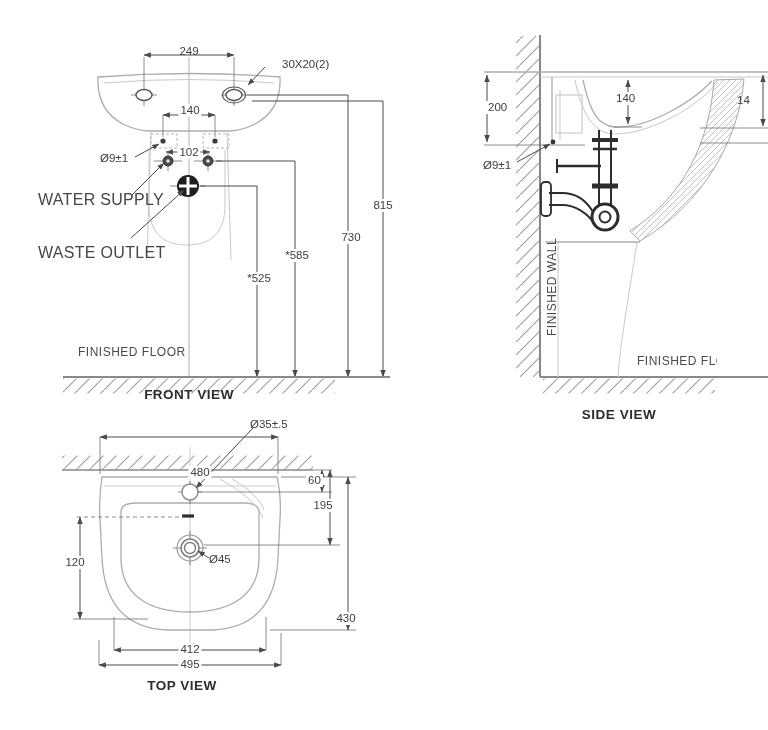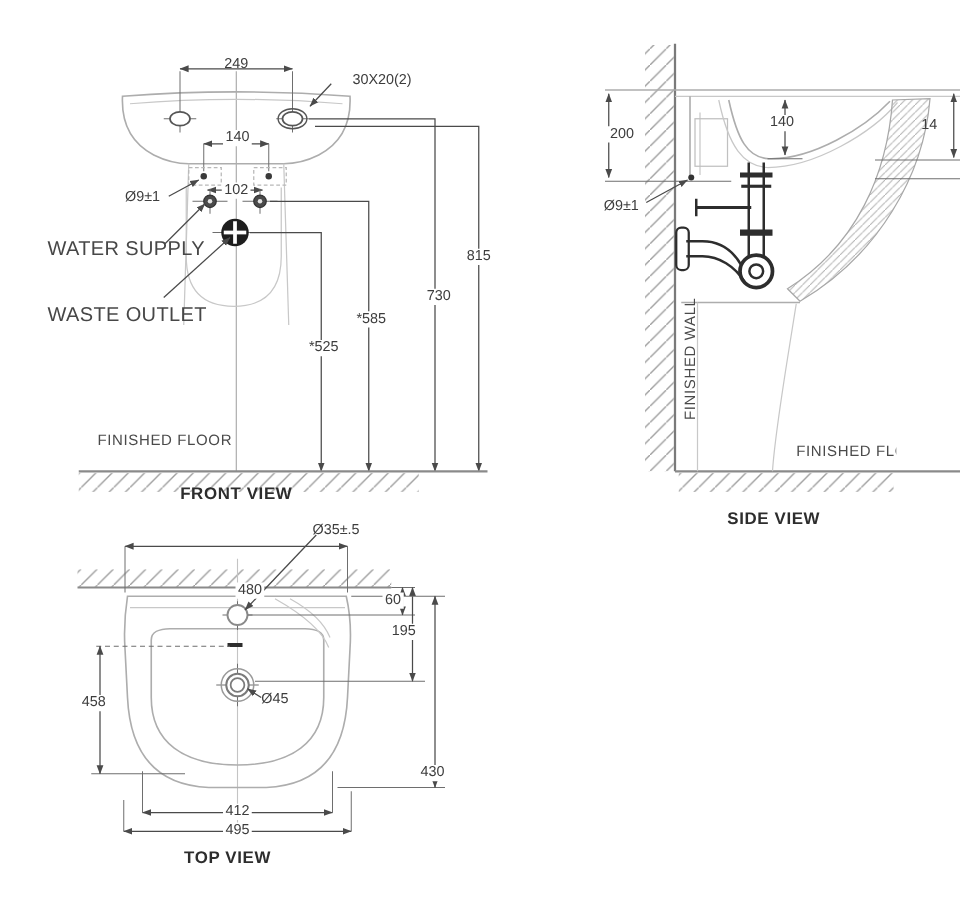--- a/index.html
+++ b/index.html
@@ -209,19 +209,19 @@
 <div class="lbl" style="left:483px;top:159px;">Ø9±1</div>
 <div class="lbl cap vwall">FINISHED WALL</div>
 <div class="lbl cap clipbox" style="left:637px;top:355px;">FINISHED FLOOR</div>
 <div class="lbl title ctr" style="left:619px;top:408px;">SIDE VIEW</div>
 
 <div class="lbl ctr bgw" style="left:200px;top:430px;margin-top:36px;">480</div>
 <div class="lbl" style="left:250px;top:418px;">Ø35±.5</div>
 <div class="lbl bgw" style="left:306px;top:474px;">60</div>
 <div class="lbl ctr bgw" style="left:323px;top:499px;">195</div>
 <div class="lbl ctr bgw" style="left:346px;top:576px;margin-top:36px;">430</div>
-<div class="lbl ctr bgw" style="left:75px;top:556px;">458</div>
+<div class="lbl ctr bgw" style="left:75px;top:556px;">120</div>
 <div class="lbl" style="left:209px;top:553px;">Ø45</div>
 <div class="lbl ctr bgw" style="left:190px;top:643px;">412</div>
 <div class="lbl ctr bgw" style="left:190px;top:658px;text-align:right;">495</div>
 <div class="lbl title ctr" style="left:182px;top:679px;">TOP VIEW</div>
 
 </div>
 
 </body></html>

